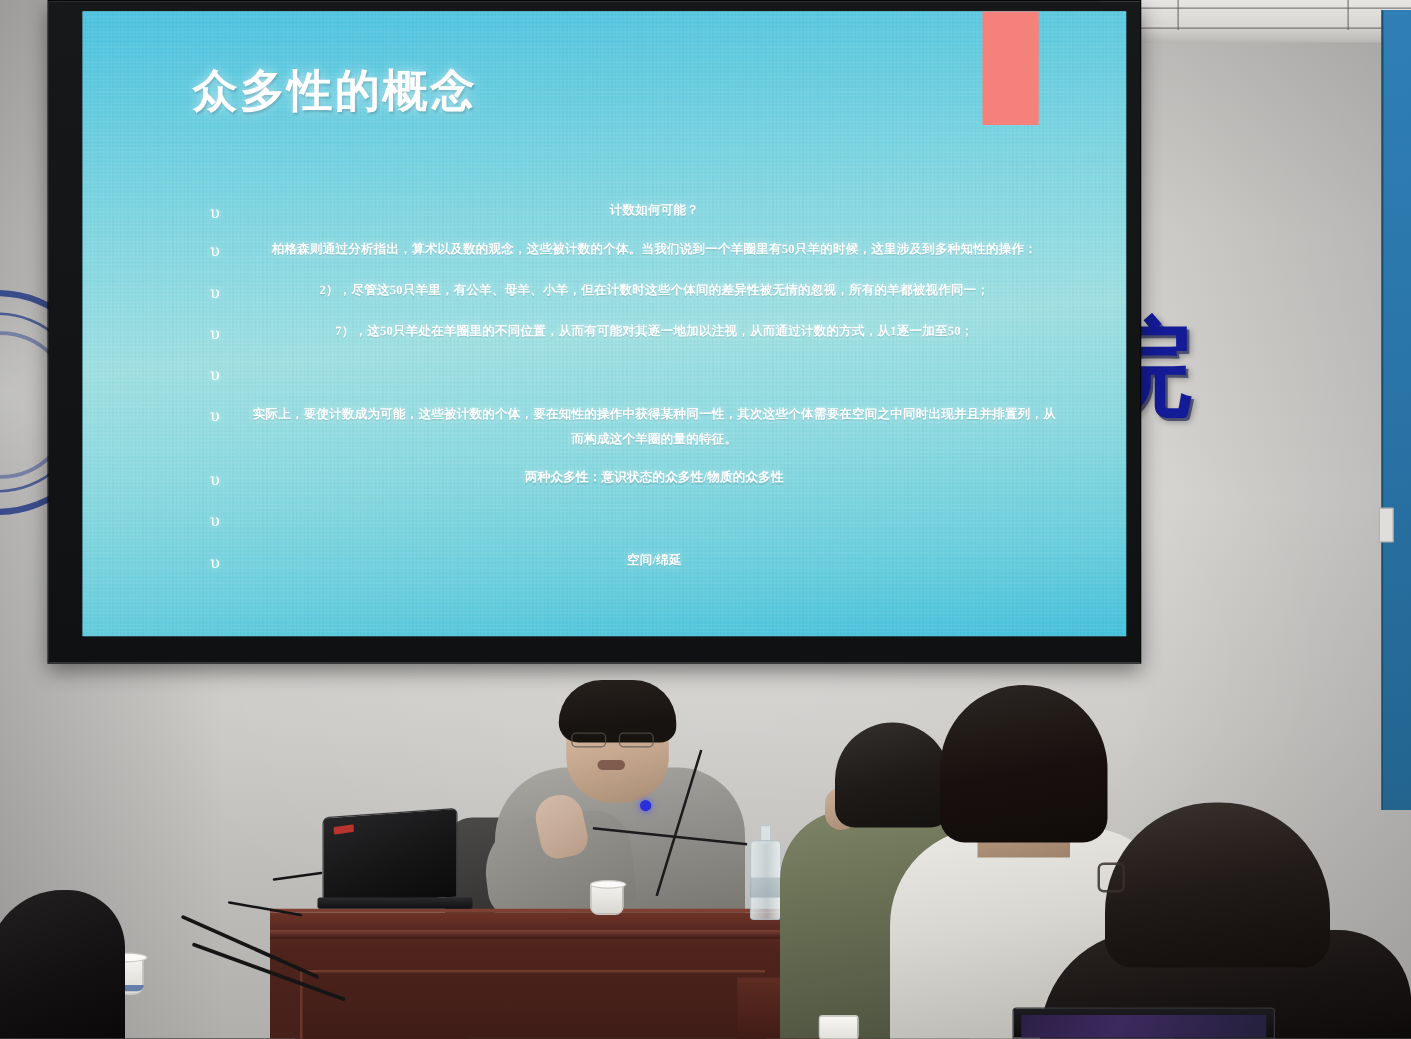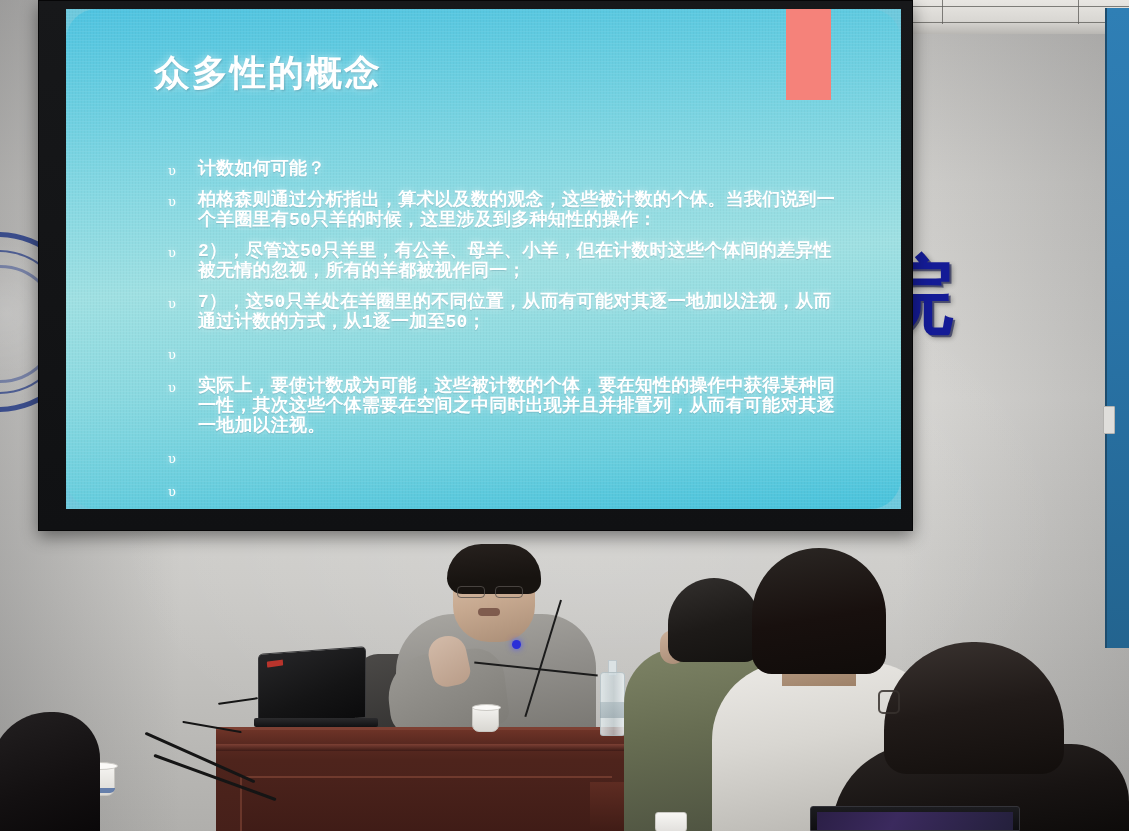--- a/index.html
+++ b/index.html
@@ -101,21 +101,20 @@
   .slide {
     position:absolute; inset:0;
     background:linear-gradient(176deg,
       #4fc3e0 0%,
       #62cbe0 12%,
       #86d8e2 34%,
       #9fe0e2 52%,
       #8ad9e0 70%,
       #6ccfde 86%,
       #47c2dc 100%);
-    border-radius:31px;
   }
   .slide-grain {
     position:absolute; inset:0; opacity:.10;
     background-image:
       repeating-linear-gradient(0deg, rgba(255,255,255,.5) 0 1px, rgba(0,0,0,0) 1px 3px),
       repeating-linear-gradient(90deg, rgba(0,0,0,.25) 0 1px, rgba(0,0,0,0) 1px 3px);
   }
   .accent-block {
     position:absolute; left:720px; top:0px; width:45px; height:91px;
     background:#f5827a;
@@ -133,24 +132,25 @@
     display:flex; align-items:flex-start; margin-bottom:9px;
   }
   .bullet-mark {
     flex:0 0 auto; width:30px;
     font-family:"DejaVu Serif", serif;
     font-size:13px; color:#ffffff; line-height:20px; padding-top:2px;
     text-shadow:0 0 6px rgba(255,255,255,.6);
   }
   .bullet-text {
     flex:1 1 auto;
-    font-family:Liberation Mono, monospace;
-    font-size:18px; font-weight:600; line-height:20px; color:#ffffff;
+    font-family:Liberation Serif, serif;
+    font-size:10px; font-weight:600; line-height:20px; color:#ffffff;
     text-shadow:0 0 7px rgba(255,255,255,.48), 0 1px 1px rgba(0,70,90,.22);
     letter-spacing:.2px;
+    text-align:center;
   }
   .bullet-row.tight { margin-bottom:11px; }
 
   
   .podium {
     position:absolute; left:216px; top:727px; width:420px; height:104px;
     background:linear-gradient(180deg,#6d3327 0%,#5b2a21 12%,#4e241c 30%,#46201a 100%);
     border-top:3px solid #7d4033;
   }
   .podium .lip {
@@ -432,33 +432,35 @@
             <span class="bullet-mark">υ</span>
             <span class="bullet-text">7），这50只羊处在羊圈里的不同位置，从而有可能对其逐一地加以注视，从而通过计数的方式，从1逐一加至50；</span>
           </div>
 
           <div class="bullet-row tight">
             <span class="bullet-mark">υ</span>
           </div>
 
           <div class="bullet-row tight">
             <span class="bullet-mark">υ</span>
-            <span class="bullet-text">实际上，要使计数成为可能，这些被计数的个体，要在知性的操作中获得某种同一性，其次这些个体需要在空间之中同时出现并且并排置列，从而有可能对其逐一地加以注视。</span>
-          </div>
-
-          <div class="bullet-row tight">
-            <span class="bullet-mark">υ</span>
-          </div>
-
-          <div class="bullet-row tight">
-            <span class="bullet-mark">υ</span>
-          </div>
-
-          <div class="bullet-row tight">
-            <span class="bullet-mark">υ</span>
+            <span class="bullet-text">实际上，要使计数成为可能，这些被计数的个体，要在知性的操作中获得某种同一性，其次这些个体需要在空间之中同时出现并且并排置列，从而构成这个羊圈的量的特征。</span>
+          </div>
+
+          <div class="bullet-row tight">
+            <span class="bullet-mark">υ</span>
+            <span class="bullet-text">两种众多性：意识状态的众多性/物质的众多性</span>
+          </div>
+
+          <div class="bullet-row tight">
+            <span class="bullet-mark">υ</span>
+          </div>
+
+          <div class="bullet-row tight">
+            <span class="bullet-mark">υ</span>
+            <span class="bullet-text">空间/绵延</span>
           </div>
 
         </div>
       </div>
     </div>
   </div>
 
   <div class="speaker">
     <div class="sp-darkcoat"></div>
     <div class="sp-body"></div>

